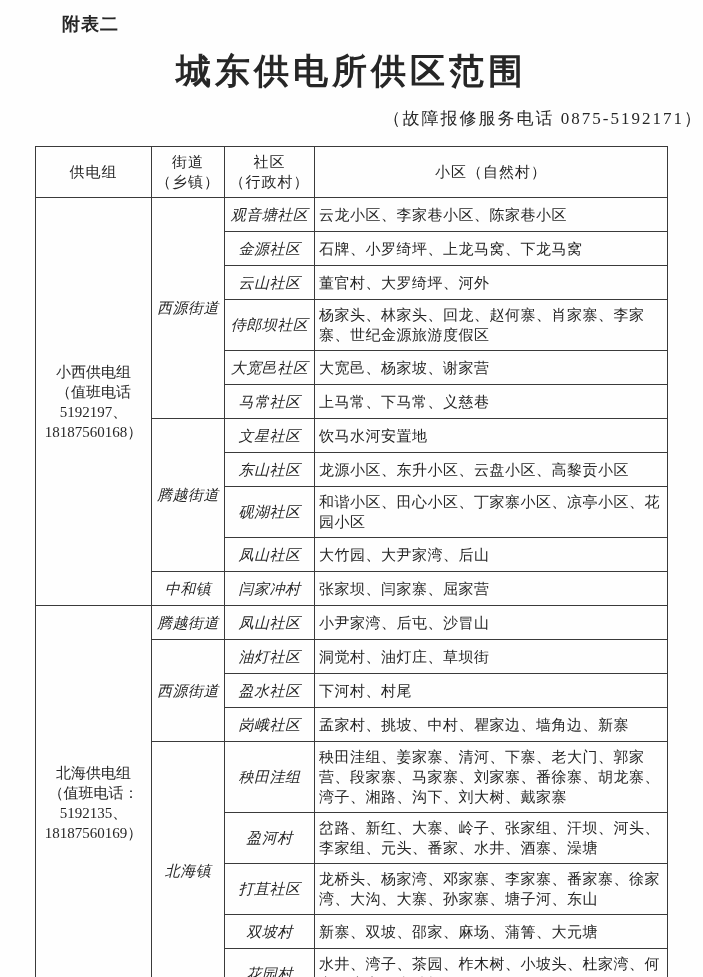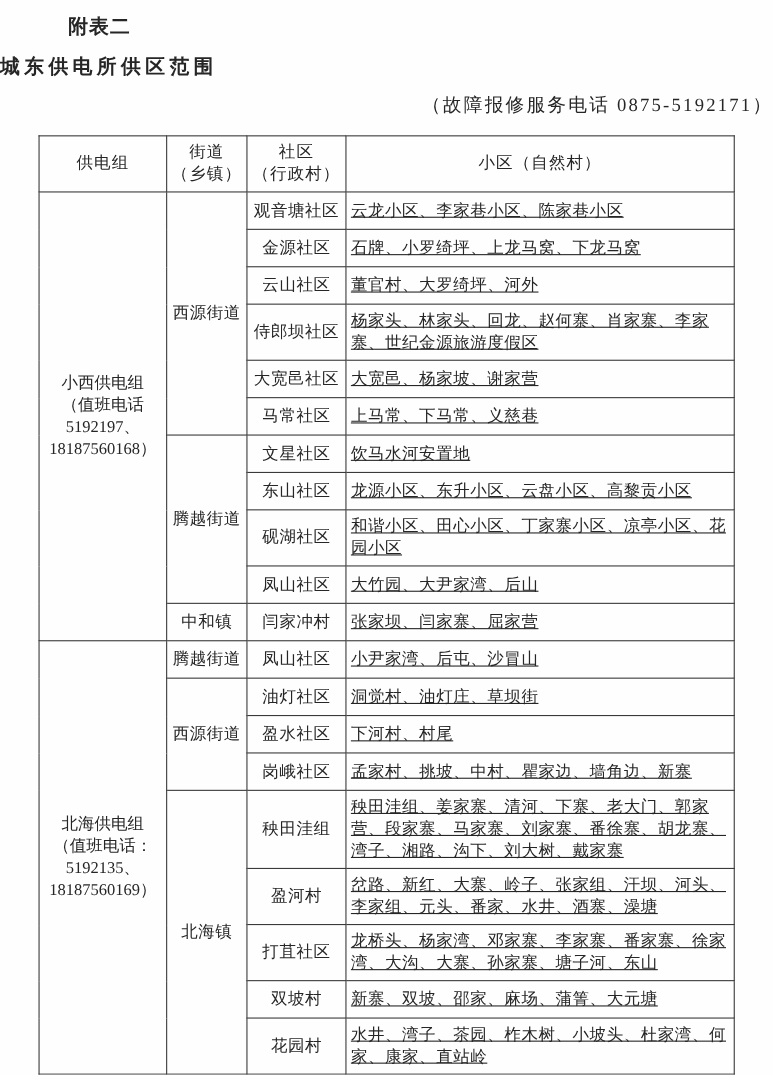--- a/index.html
+++ b/index.html
@@ -20,22 +20,22 @@
     box-sizing: border-box;
     padding-top: 12px;
   }
   .doc-tag {
     margin-left: 62px;
     font-size: 18px;
     font-weight: bold;
     letter-spacing: 1px;
   }
   .doc-title {
-    text-align: left;
-    font-size: 18px;
+    text-align: center;
+    font-size: 35px;
     font-weight: bold;
     letter-spacing: 4px;
     margin-top: 12px;
   }
   .doc-subtitle {
     text-align: right;
     font-size: 17px;
     letter-spacing: 2px;
     margin-top: 12px;
     margin-bottom: 16px;
@@ -62,34 +62,34 @@
   .area-table th {
     text-align: center;
     height: 46px;
     white-space: pre-line;
     letter-spacing: 1px;
   }
   .cell-center {
     text-align: center;
     white-space: pre-line;
     letter-spacing: 0.5px;
+    font-style: italic;
   }
   .cell-group {
     text-align: center;
     white-space: pre-line;
     line-height: 24px;
     margin-top: 34px;
   }
   .cell-villages {
     text-align: left;
     padding-left: 10px;
     padding-right: 8px;
     height: 34px;
     letter-spacing: 0.5px;
-    text-decoration: underline;
   }
   .cell-community { height: 34px; }
 </style>
 </head>
 <body>
 
 <div class="page">
 
   <div class="doc-tag">附表二</div>
   <div class="doc-title">城东供电所供区范围</div>

